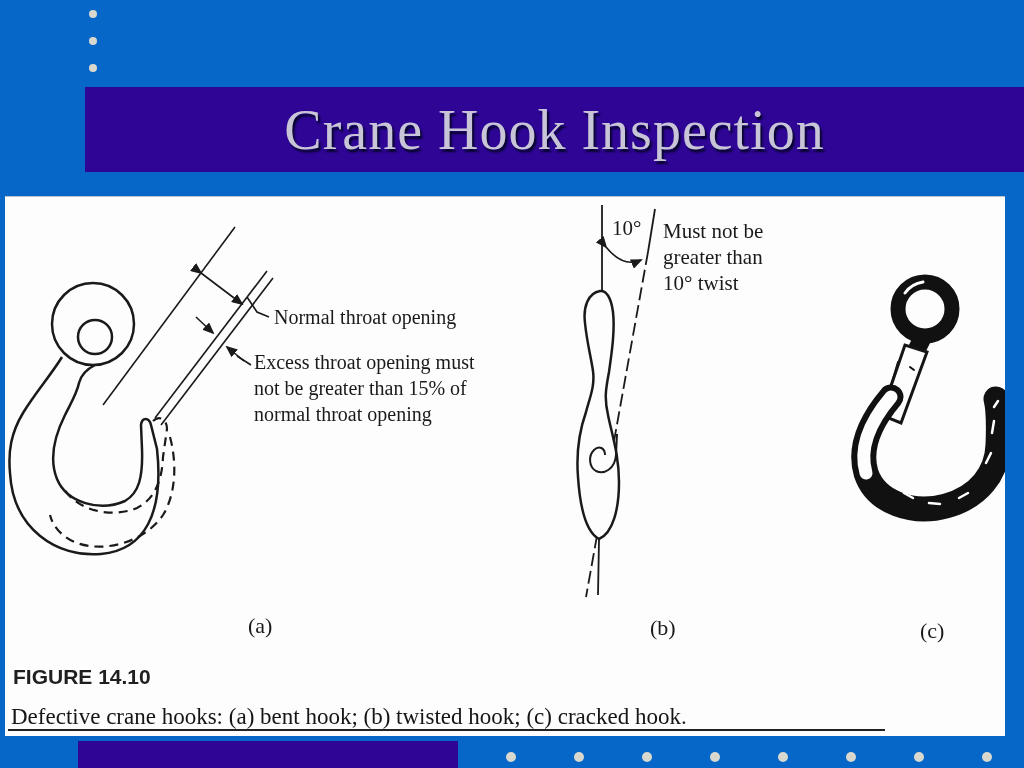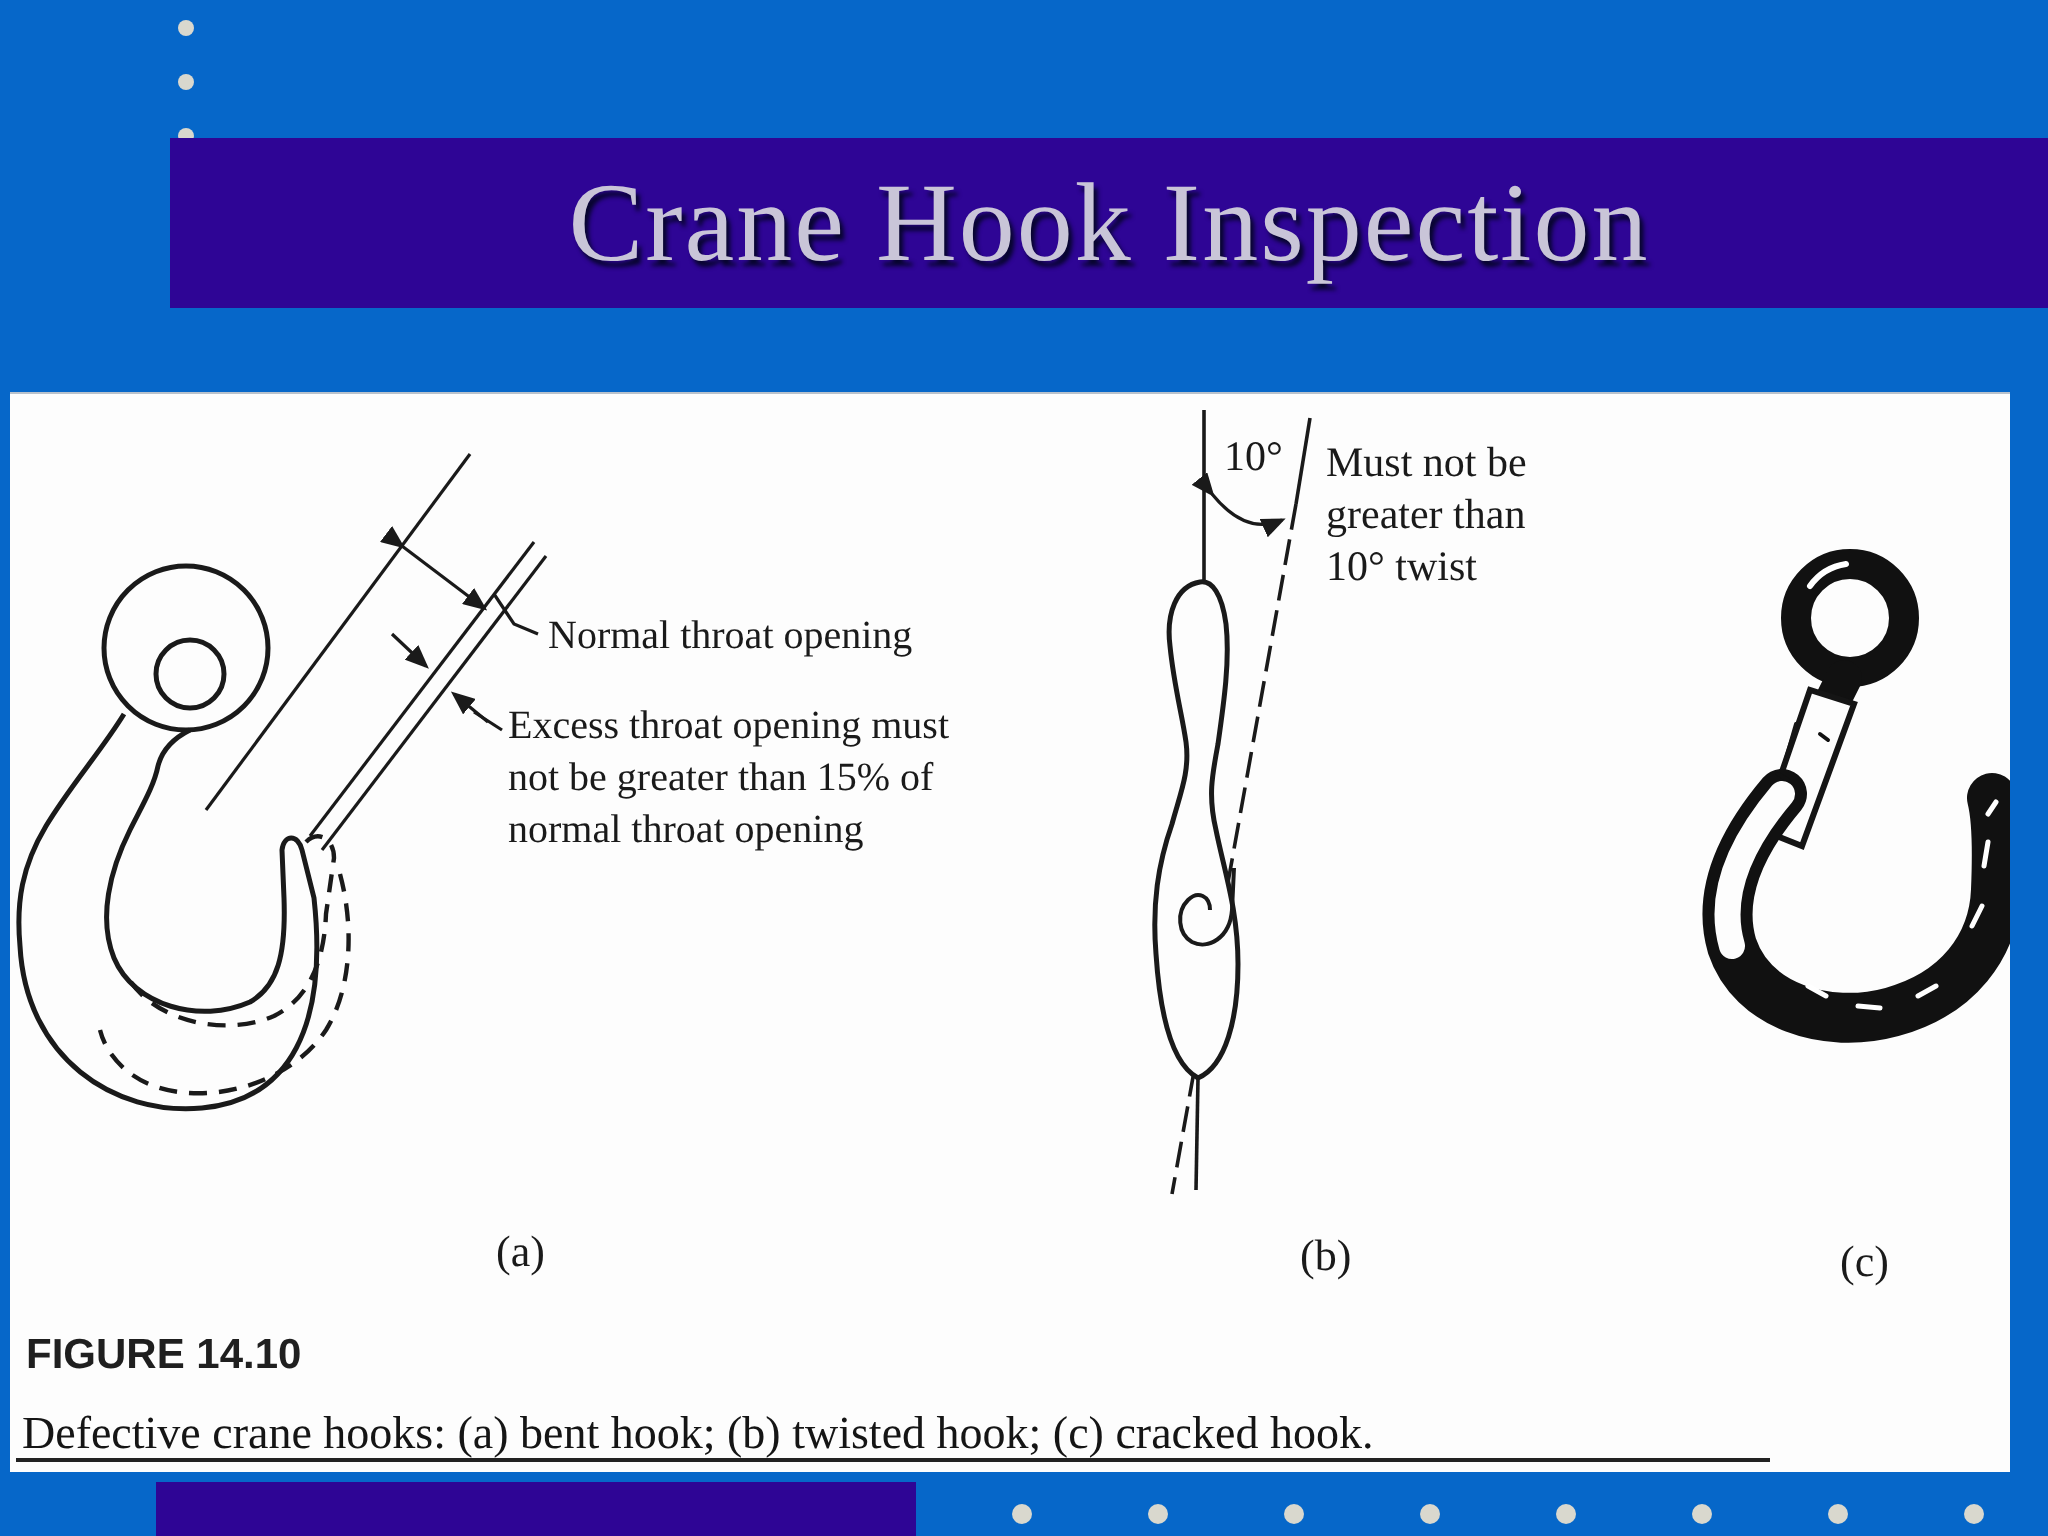--- a/index.html
+++ b/index.html
@@ -3,21 +3,21 @@
 <meta charset="utf-8">
 <style>
   html,body{margin:0;padding:0;}
   body{
     width:1024px;height:768px;position:relative;overflow:hidden;
     background:#0667C9;
     font-family:"Liberation Serif", serif;
   }
   
   .title-bar{
-    position:absolute;left:85px;top:69px;width:939px;height:85px;
+    position:absolute;left:85px;top:87px;width:939px;height:85px;
     background:#2E0595;
     display:flex;align-items:center;justify-content:center;text-align:center;
   }
   .title-text{
     font-family:"Liberation Serif", serif;
     font-size:56px;color:#C9C5D8;letter-spacing:1px;
     text-shadow:2px 3px 2px rgba(5,5,40,0.95);
     white-space:nowrap;
   }
   

